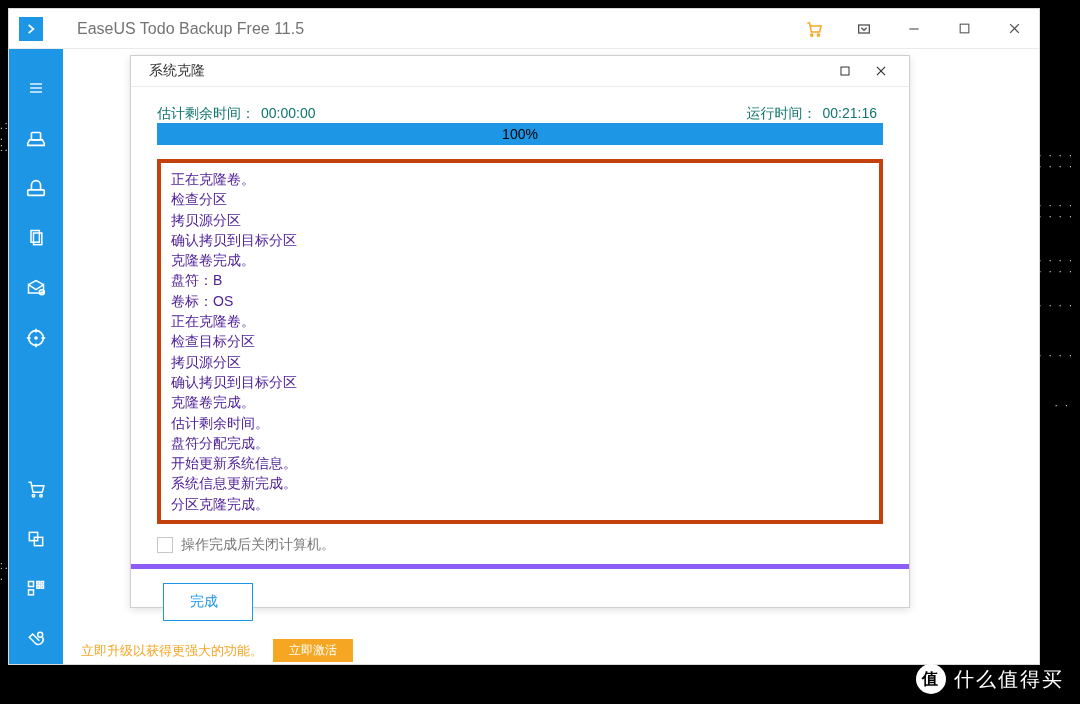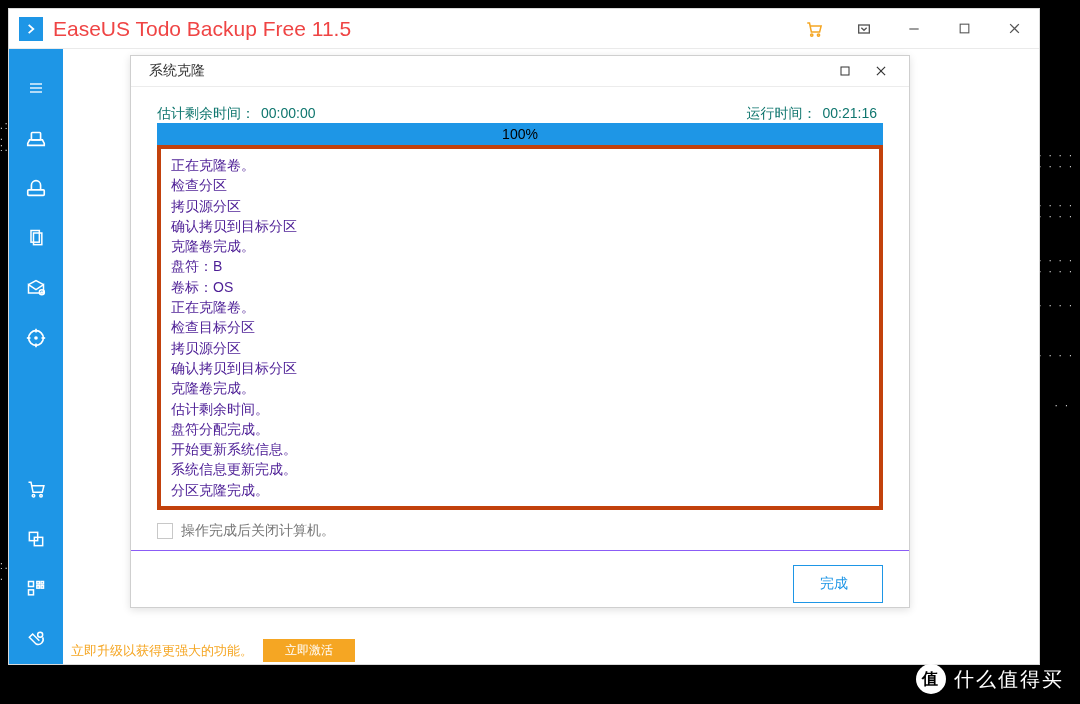--- a/index.html
+++ b/index.html
@@ -11,58 +11,58 @@
   .d3 { top: 255px; right: 6px; }
   .d4 { top: 300px; right: 6px; }
   .d5 { top: 350px; right: 6px; }
   .d6 { top: 400px; right: 10px; }
   .d7 { top: 120px; left: 0px; }
   .d8 { top: 560px; left: 0px; }
 
   .appwin { position: absolute; left: 9px; top: 9px; width: 1030px; height: 655px; background: #fff; box-shadow: 0 0 0 1px #d9d9d9; }
   .titlebar { height: 40px; display: flex; align-items: center; border-bottom: 1px solid #eaeaea; }
   .app-logo { width: 24px; height: 24px; margin: 0 10px 0 10px; background: #1e96e6; display:flex; align-items:center; justify-content:center; color:#fff; }
-  .app-title { font-size: 21px; color: #ef4444; flex: 0 0 auto; }
+  .app-title { font-size: 16px; color: #737373; flex: 0 0 auto; margin-left: 24px; }
   .title-spacer { flex: 1; }
   .title-btn { width: 50px; height: 40px; display:flex; align-items:center; justify-content:center; color:#555; font-size:14px; cursor:pointer; }
   .title-btn.cart { color:#f5a623; }
   .title-btn svg { pointer-events:none; }
 
   .appbody { display:flex; height: calc(100% - 40px); position:relative; }
   .sidebar { width: 54px; background: #1e96e6; display:flex; flex-direction:column; align-items:center; padding-top:14px; }
   .side-item { width:54px; height:50px; display:flex; align-items:center; justify-content:center; color:#fff; cursor:pointer; }
   .side-gap { flex:1; }
   .content { flex:1; position:relative; background:#fff; }
 
-  .promo { position:absolute; left:8px; bottom:2px; font-size:13px; color:#f5a623; display:flex; align-items:center; gap:10px; }
-  .promo-btn { background:#f5a623; color:#fff; padding:3px 22px; font-size:12px; cursor:pointer; }
+  .promo { position:absolute; left:18px; bottom:2px; font-size:13px; color:#f5a623; display:flex; align-items:center; gap:10px; }
+  .promo-btn { background:#f5a623; color:#fff; padding:3px 16px; font-size:12px; cursor:pointer; }
 
   .dialog { position:absolute; left:130px; top:55px; width:780px; height:553px; background:#fff; border:1px solid #cfcfcf; box-shadow: 0 2px 8px rgba(0,0,0,.12); display:flex; flex-direction:column; }
   .dlg-head { height:40px; display:flex; align-items:center; padding:0 10px 0 18px; border-bottom:1px solid #ececec; }
   .dlg-title { font-size:14px; color:#333; }
   .dlg-spacer { flex:1; }
   .dlg-ctrl { width:36px; height:30px; display:flex; align-items:center; justify-content:center; color:#333; font-size:15px; cursor:pointer; }
 
   .dlg-body { padding: 18px 26px 10px 26px; flex:1; display:flex; flex-direction:column; }
   .time-row { display:flex; font-size:14px; color:#0f766e; }
   .time-row .tlabel { margin-right:6px; }
   .time-row .tval { margin-right:6px; }
   .time-row .tspacer { flex:1; }
 
-  .progress { height:22px; background:#1e96e6; color:#000; font-size:14px; display:flex; align-items:center; justify-content:center; }
+  .progress { height:22px; background:#1e96e6; color:#000; font-size:14px; display:flex; align-items:center; justify-content:center; margin-bottom:14px; }
 
   .logbox { flex:1; border:4px solid #c2410c; padding:6px 10px; overflow-y:auto; font-size:14px; color:#4c1d95; line-height:1.45; position:relative; }
   .logbox::-webkit-scrollbar { width:14px; }
   .logbox::-webkit-scrollbar-track { background:#f1f1f1; }
   .logbox::-webkit-scrollbar-thumb { background:#c8c8c8; }
 
   .opt-row { display:flex; align-items:center; margin-top:12px; font-size:14px; color:#777; }
   .opt-row .chk { width:16px; height:16px; border:1px solid #c8c8c8; margin-right:8px; cursor:pointer; }
 
-  .dlg-foot { padding: 14px 26px 22px 32px; display:flex; justify-content:flex-end; border-top:1px solid #8b5cf6; }
+  .dlg-foot { padding: 14px 26px 22px 32px; display:flex; border-top:5px solid #8b5cf6; }
   .finish-btn { min-width:90px; padding:9px 26px; border:1px solid #1e96e6; color:#1e96e6; background:#fff; font-size:14px; cursor:pointer; }
 
   .watermark { position:absolute; right:16px; bottom:10px; display:flex; align-items:center; gap:8px; color:#fff; font-size:20px; letter-spacing:2px; }
   .watermark .wm-logo { width:30px; height:30px; border-radius:50%; background:#fff; color:#000; display:flex; align-items:center; justify-content:center; font-weight:bold; font-size:16px; }
 </style>
 </head>
 <body>
 
 <div class="stage">
   <div class="decor d1">· · · ·<br>· · · ·</div>

